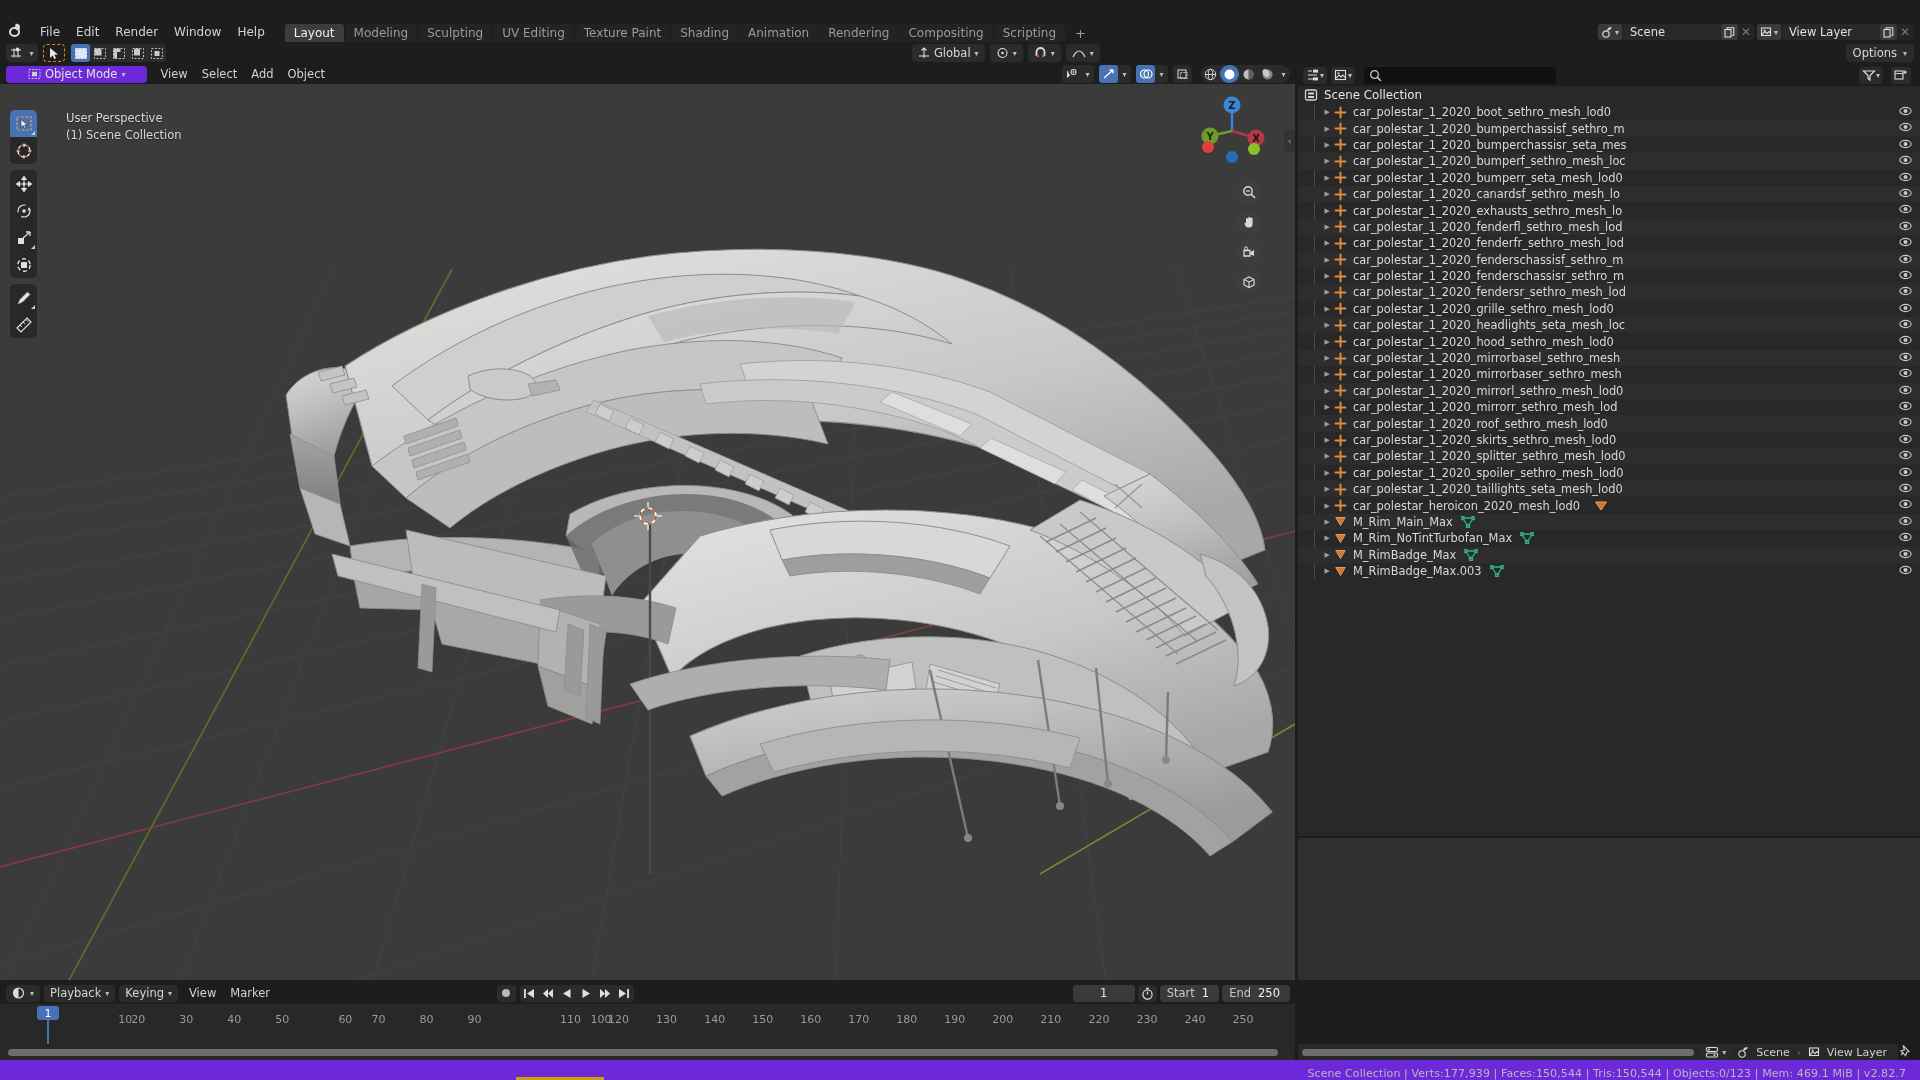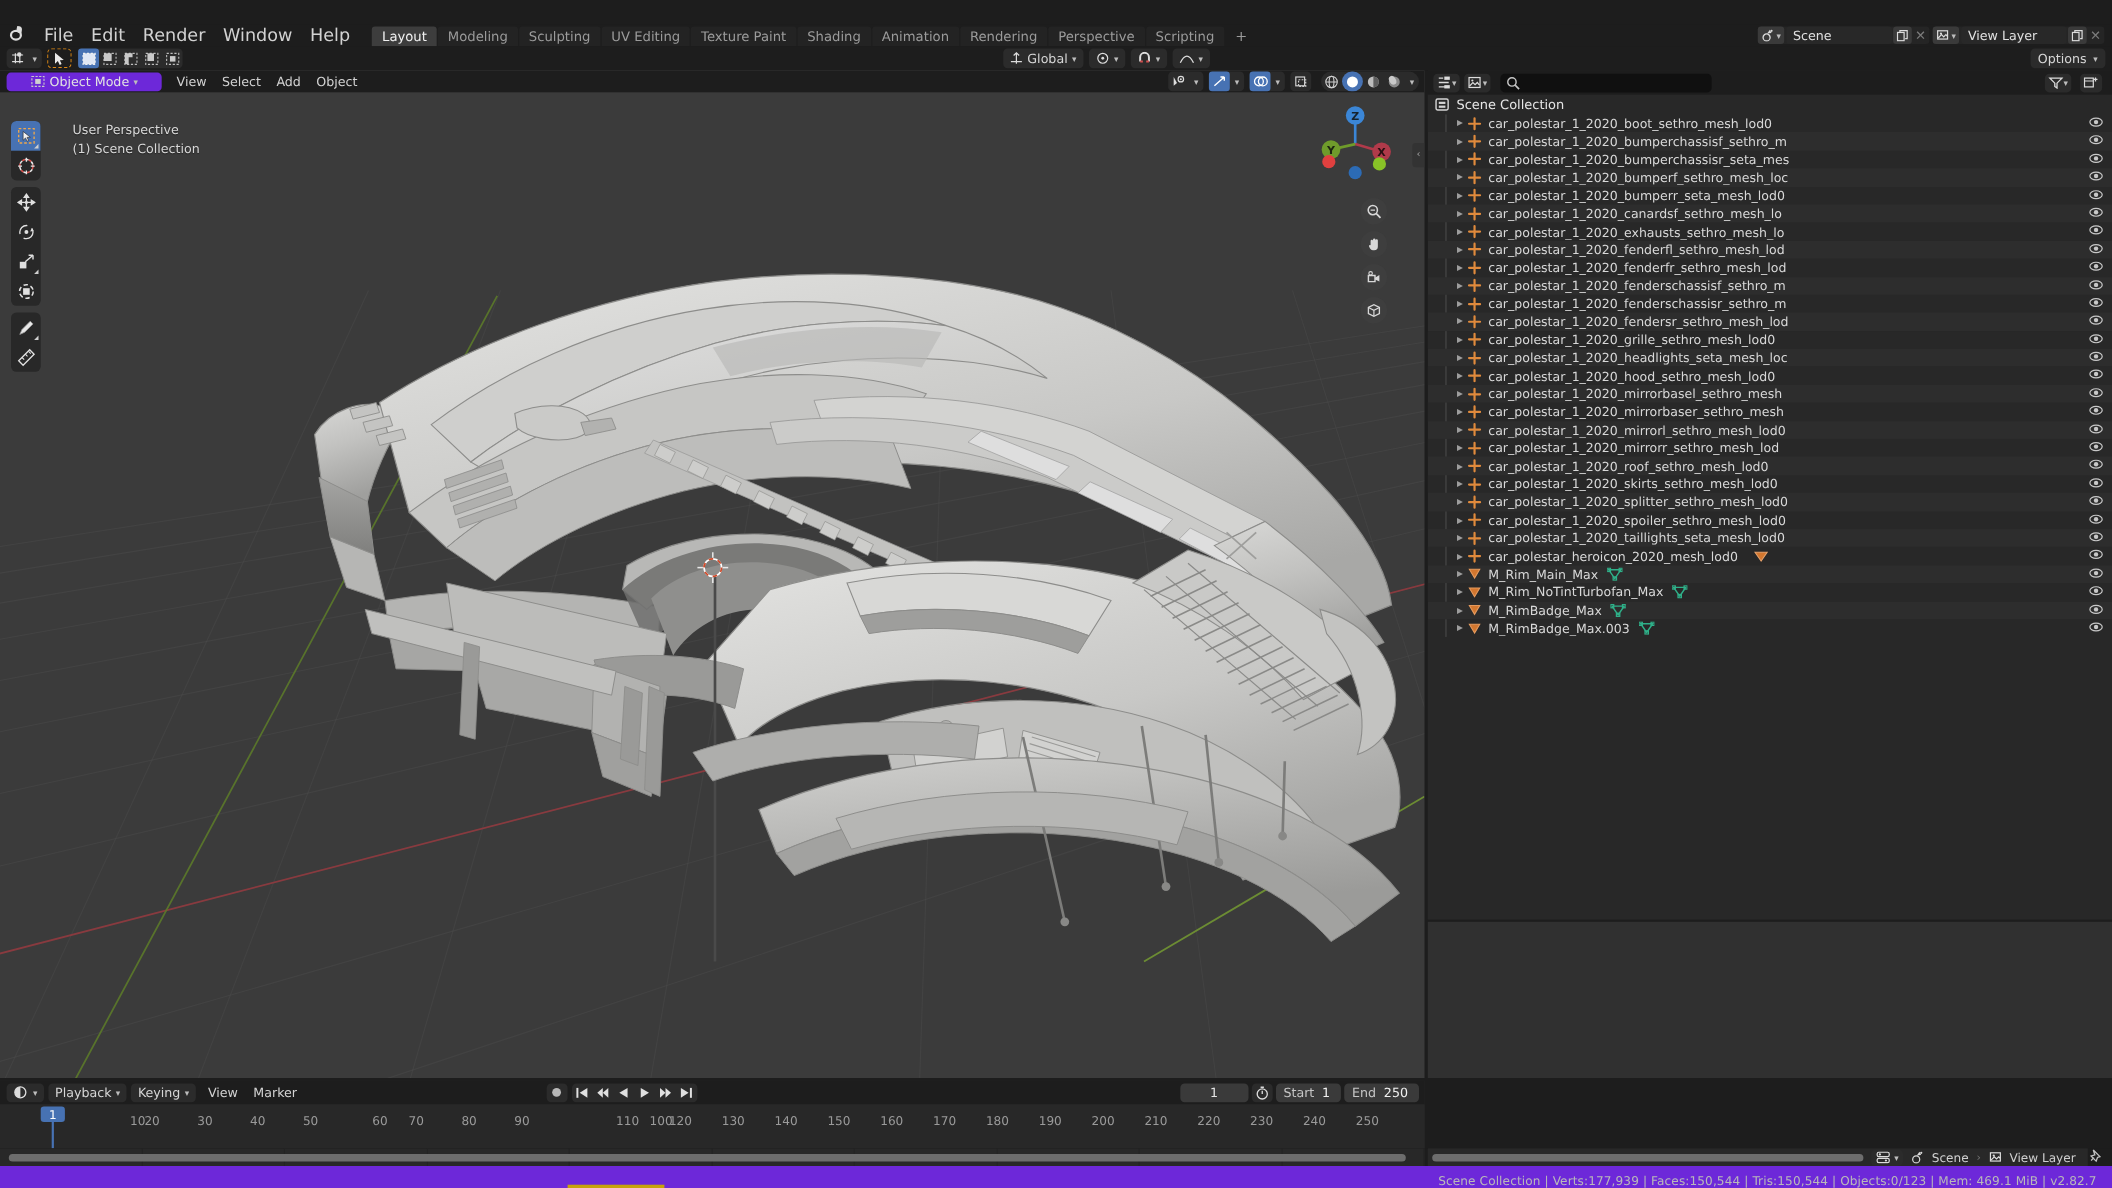--- a/index.html
+++ b/index.html
@@ -30,21 +30,21 @@
 
   
   .topbar {
     position:absolute; left:0; top:22px; width:1920px; height:20px;
     background:#1d1d1d; display:flex; align-items:center;
   }
   .tbar-logo { width:20px; height:18px; position:relative; margin-left:6px; margin-right:6px; }
   .tbar-logo .ring { position:absolute; left:3px; top:4px; width:11px; height:10px; border-radius:50%; border:2px solid #dcdcdc; }
   .tbar-logo .dot  { position:absolute; left:6px; top:6px; width:5px; height:5px; border-radius:50%; background:#1d1d1d; }
   .tbar-logo .tail { position:absolute; left:9px; top:1px; width:5px; height:6px; background:#dcdcdc; border-radius:0 60% 0 60%; transform:rotate(12deg); }
-  .menu-item { font-size:16px; color:#d2d2d2; padding:2px 8px; height:20px; line-height:16px; display:flex; align-items:center;text-align:right; }
+  .menu-item { font-size:12px; color:#d2d2d2; padding:2px 8px; height:20px; line-height:16px; display:flex; align-items:center;text-align:right; }
   .ws-tabs { display:flex; align-items:flex-end; height:20px; margin-left:12px; }
   .ws-tab {
     font-size:12px; color:#9b9b9b; padding:0 9px; height:18px; display:flex; align-items:center;
     background:#232323; margin-right:1px; border-radius:3px 3px 0 0;
   }
   .ws-tab.active { background:#3d3d3d; color:#f0f0f0; }
   .ws-plus { color:#9b9b9b; font-size:13px; padding:0 9px; height:18px; display:flex; align-items:center; }
   .topbar-right { margin-left:auto; display:flex; align-items:center; height:20px; padding-right:4px; }
   .tb-field {
     display:flex; align-items:center; height:16px; background:#252525; border-radius:3px; margin-right:3px;
@@ -180,21 +180,21 @@
 
     <div class="ws-tabs">
       <div class="ws-tab active">Layout</div>
       <div class="ws-tab">Modeling</div>
       <div class="ws-tab">Sculpting</div>
       <div class="ws-tab">UV Editing</div>
       <div class="ws-tab">Texture Paint</div>
       <div class="ws-tab">Shading</div>
       <div class="ws-tab">Animation</div>
       <div class="ws-tab">Rendering</div>
-      <div class="ws-tab">Perspective</div>
+      <div class="ws-tab">Compositing</div>
       <div class="ws-tab">Scripting</div>
       <div class="ws-plus">+</div>
     </div>
 
     <div class="topbar-right">
       <div class="tb-field">
         <div class="tb-icnbtn">
           <svg width="14" height="12">
               <circle cx="5" cy="8" r="3.2" fill="none" stroke="#dcdcdc" stroke-width="1.2"></circle>
               <path d="M5.5 4.5 L8 1 L9.5 4" fill="#dcdcdc"></path>

